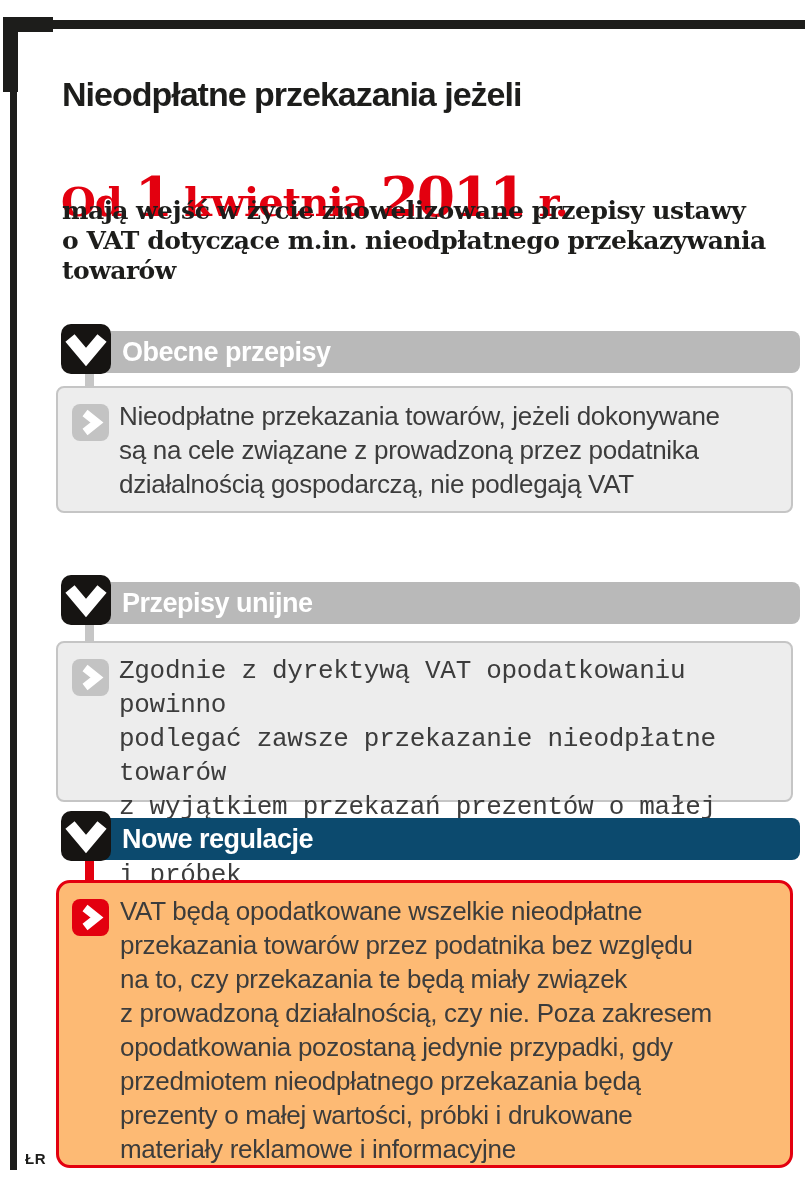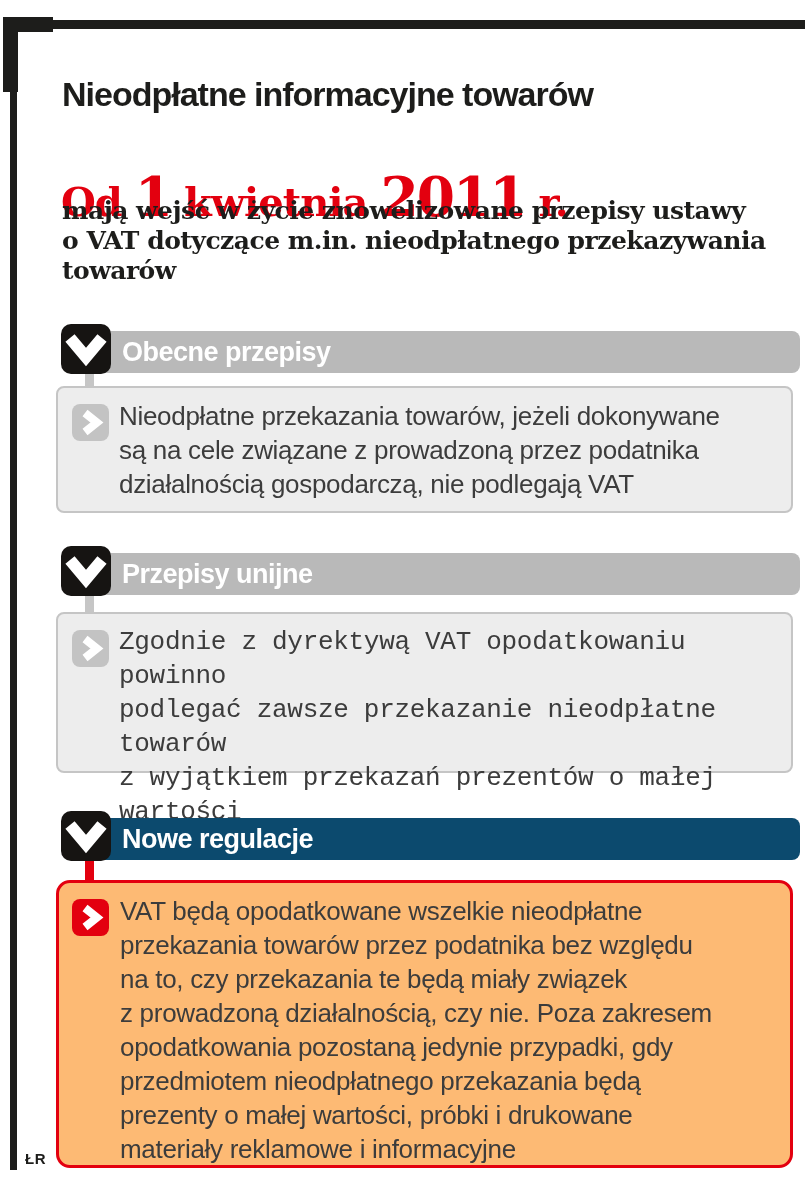--- a/index.html
+++ b/index.html
@@ -26,21 +26,21 @@
   .date-line .big{font-size:55px;letter-spacing:-2px;}
   .subtitle{
     position:absolute;left:62px;top:196px;width:730px;
     font-family:"DejaVu Serif",serif;font-weight:700;color:#1d1d1b;
     font-size:25px;line-height:30px;letter-spacing:-0.5px;white-space:pre-line;
   }
 
   
   .section{position:absolute;left:0;width:805px;}
   .sec1{top:324px;height:195px;}
-  .sec2{top:546px;height:230px;}
+  .sec2{top:575px;height:230px;}
   .sec3{top:811px;height:360px;}
 
   .bar{
     position:absolute;left:66px;top:7px;width:734px;height:42px;
     border-radius:8px;background:#b9b9b9;
   }
   .sec3 .bar{background:#0c4a6e;}
   .bar-label{
     position:absolute;left:56px;top:0;height:42px;line-height:42px;
     color:#ffffff;font-size:27px;font-weight:700;letter-spacing:-0.5px;white-space:nowrap;
@@ -81,21 +81,21 @@
   }
 </style>
 </head>
 <body>
 
 <div class="top-rule"></div>
 <div class="corner-h"></div>
 <div class="corner-v"></div>
 <div class="left-rule"></div>
 
-<div class="title">Nieodpłatne informacyjne towarów</div>
+<div class="title">Nieodpłatne przekazania jeżeli</div>
 <div class="date-line"><span>Od</span> <span class="big">1</span> <span>kwietnia</span> <span class="big">2011</span> <span>r.</span></div>
 <div class="subtitle">mają wejść w życie znowelizowane przepisy ustawy
 o VAT dotyczące m.in. nieodpłatnego przekazywania
 towarów</div>
 
 <div class="section sec1">
   <div class="bar">
     <span class="bar-label">Obecne przepisy</span>
   </div>
   <div class="badge">

